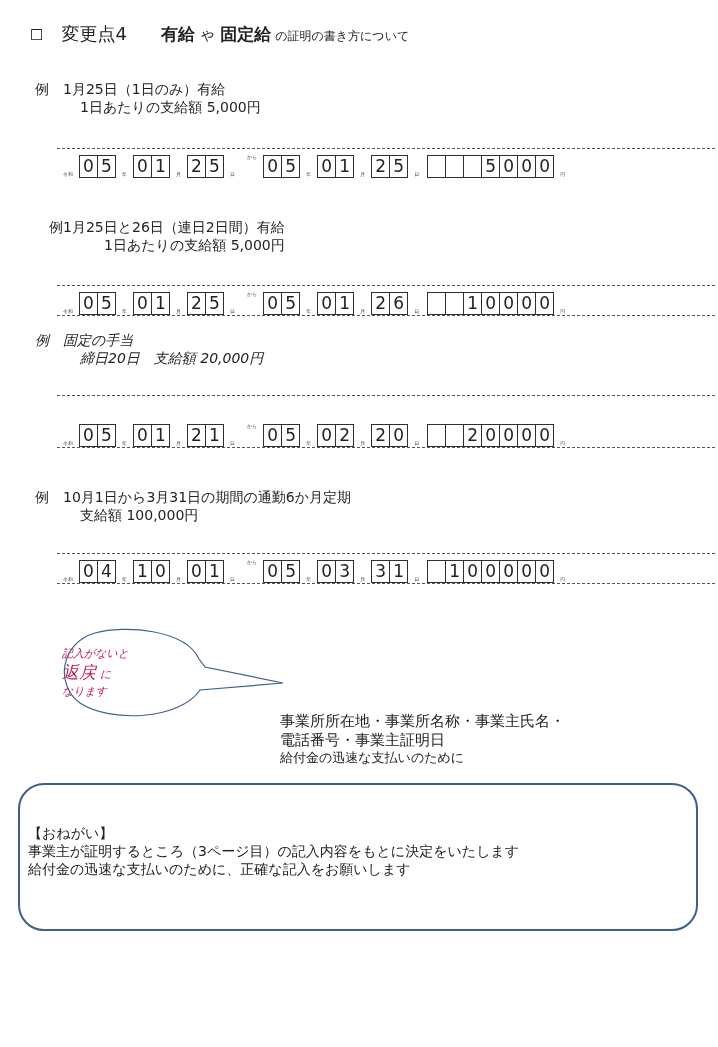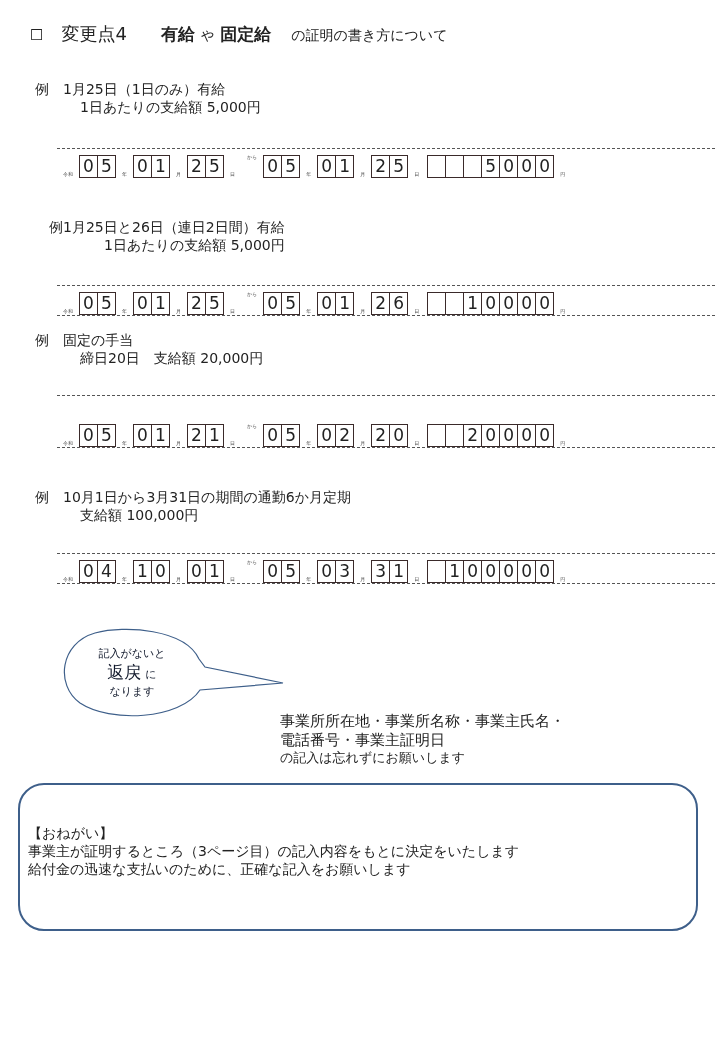--- a/index.html
+++ b/index.html
@@ -6,41 +6,41 @@
   body {
     width: 718px; height: 1047px; position: relative; overflow: hidden;
     font-family: "DejaVu Sans", "Liberation Sans", sans-serif; color: #222;
   }
   .abs { position: absolute; }
   .title { left: 30px; top: 22px; white-space: nowrap; display: flex; align-items: baseline; }
   .title .chk { font-size: 15px; margin-right: 18px; }
   .title .pt { font-size: 18px; margin-right: 34px; }
   .title .big { font-size: 17px; font-weight: bold; }
   .title .sm { font-size: 13px; margin: 0 6px; }
-  .title .tail { font-size: 14px; margin-left: 20px; }
+  .title .tail { font-size: 12px; margin-left: 4px; }
 
   .ex-label { font-size: 14px; line-height: 18px; white-space: nowrap; }
   .ex-label .rei { display: inline-block; width: 28px; }
   .ex-label .line2 { padding-left: 45px; }
   .ex-label .l1 { padding-left: 0; }
 
   .dash { height: 0; border-top: 1px dashed #555; left: 57px; width: 658px; }
   .row { left: 57px; width: 660px; height: 26px; display: flex; align-items: flex-end; }
   .lbl { font-size: 5px; color: #444; margin: 0 6px 1px 6px; line-height: 6px; }
   .lbl.kara { align-self: flex-start; margin-top: 2px; }
   .box { display: flex; border: 1.5px solid #3a2a2a; height: 21px; margin-bottom: 0; }
   .cell {
     width: 17px; height: 21px; border-left: 1px solid #3a2a2a;
     font-size: 17px; line-height: 21px; text-align: center; color: #222;
     font-family: "DejaVu Sans", sans-serif;
   }
   .cell:first-child { border-left: none; }
 
   .bubble-svg { left: 55px; top: 625px; }
-  .bubble-text { left: 62px; width: 140px; text-align: center; color: #0f172a; }
+  .bubble-text { left: 62px; width: 140px; color: #be185d; font-style: italic; }
   .bubble-text .b1 { font-size: 11px; }
   .bubble-text .b2 { font-size: 17px; }
   .bubble-text .b2 small { font-size: 11px; margin-left: 4px; }
   .bubble-text .b3 { font-size: 11px; }
   .reminder { left: 280px; top: 672px; line-height: 19px; margin-top: 40px; }
   .reminder .r1, .reminder .r2 { font-size: 15px; display: block; }
   .reminder .r3 { font-size: 13px; display: block; line-height: 16px; }
 
   .onegai {
     left: 18px; top: 783px; width: 680px; height: 148px;
@@ -156,21 +156,21 @@
         <div class="cell"></div>
         <div class="cell">1</div>
         <div class="cell">0</div>
         <div class="cell">0</div>
         <div class="cell">0</div>
         <div class="cell">0</div>
       </div>
       <span class="lbl">円</span>
     </div>
     <div class="abs dash" style="top: 315px;"></div>
-    <div class="abs ex-label" style="left: 35px; top: 331px;">
+    <div class="abs ex-label" style="left: 35px; top: 331px; font-style: italic;">
       <div class="l1"><span class="rei">例</span><span>固定の手当</span></div>
       <div class="line2">締日20日　支給額 20,000円</div>
     </div>
     <div class="abs dash" style="top: 395px;"></div>
     <div class="abs row" style="top: 421px;">
       <span class="lbl">令和</span>
       <div class="box">
         <div class="cell">0</div>
         <div class="cell">5</div>
       </div>
@@ -277,21 +277,21 @@
 </svg>
 <div class="abs bubble-text" style="top:646px;">
   <div class="b1">記入がないと</div>
   <div class="b2"><span>返戻</span><small>に</small></div>
   <div class="b3">なります</div>
 </div>
 
 <div class="abs reminder">
   <span class="r1">事業所所在地・事業所名称・事業主氏名・</span>
   <span class="r2">電話番号・事業主証明日</span>
-  <span class="r3">の記入は忘れずにお願いします</span>
+  <span class="r3">給付金の迅速な支払いのために</span>
 </div>
 
 <div class="abs onegai"></div>
 <div class="abs onegai-text">
   <span>【おねがい】</span>
   <span>事業主が証明するところ（3ページ目）の記入内容をもとに決定をいたします</span>
   <span>給付金の迅速な支払いのために、正確な記入をお願いします</span>
 </div>
 
 </body></html>

